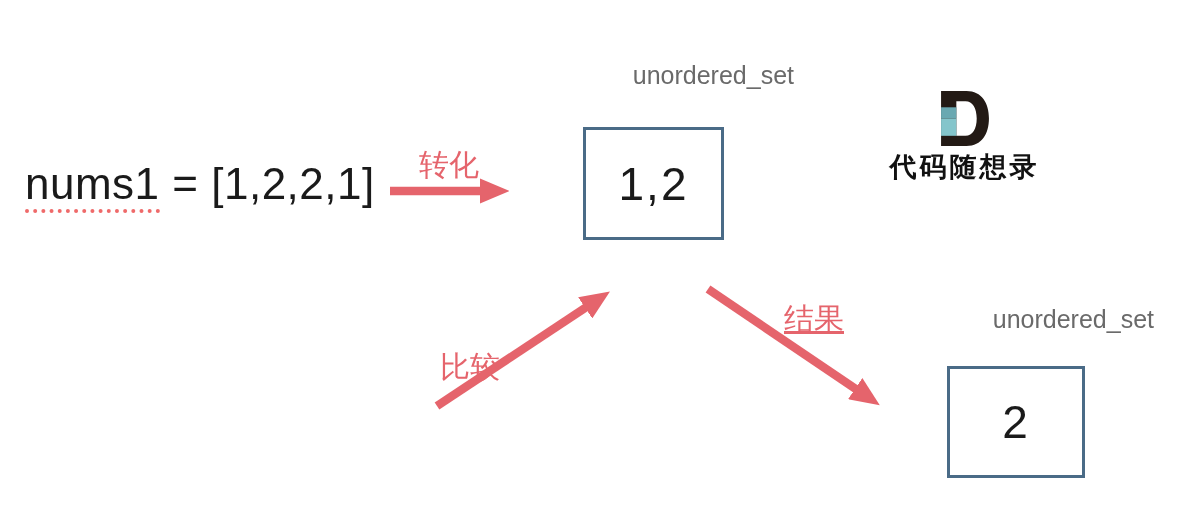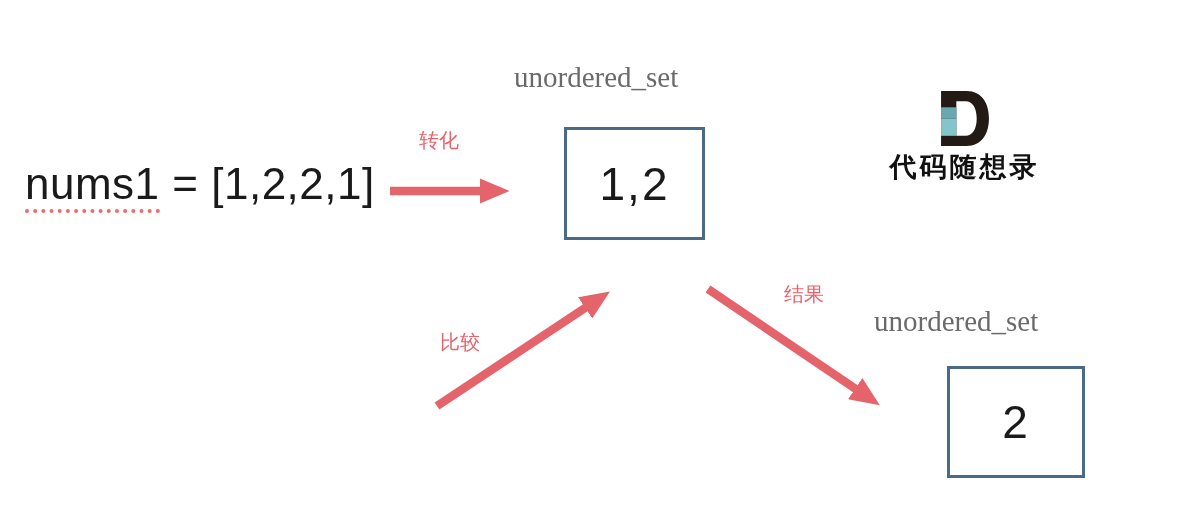--- a/index.html
+++ b/index.html
@@ -18,42 +18,41 @@
   }
   #nums1 { left:25px; top:160px; }
   #nums2 { left:158px; top:404px; }
   .var-underline {
     display:inline-block;
     border-bottom:4px dotted var(--spellcheck-underline,#ef6a6a);
     padding-bottom:1px;
   }
 
   .cn-label {
-    position:absolute; font-size:20px; line-height:1;
-    color:var(--accent,#e5646c); white-space:nowrap;
+    position:absolute; font-size:30px; line-height:1;
+    color:var(--accent,#e5646c); white-space:nowrap;margin-top:20px;
   }
   #label-transform { left:419px; top:130px; }
   #label-compare  { left:440px; top:332px; }
-  #label-result   { left:784px; top:284px; }
+  #label-result   { left:784px; top:284px;text-decoration:underline; }
 
   .set-title {
-    position:absolute; width:280px; text-align:left;
-    font-size:29px; line-height:1.1; color:var(--muted-label,#6a6a6a);
+    position:absolute; width:280px; text-align:right;
+    font-size:25px; line-height:1.1; color:var(--muted-label,#6a6a6a);
     white-space:nowrap;
-    font-family:Liberation Serif, serif;
   }
   #title-set1 { left:514px; top:62px; }
   #title-set2 { left:874px; top:306px; }
 
   .set-box {
     position:absolute; border:3px solid var(--box-border,#4a6b87); background:#ffffff;
     display:flex; align-items:center; justify-content:center;
     font-size:46px; color:var(--text,#1a1a1a); letter-spacing:2px;
   }
-  #box-set1 { left:564px; top:127px; width:135px; height:107px; }
+  #box-set1 { left:583px; top:127px; width:135px; height:107px; }
   #box-set2 { left:947px; top:366px; width:132px; height:106px; }
 
   .logo { position:absolute; left:862px; top:91px; width:205px; text-align:center; }
   .logo-d { display:block; margin:0 auto; width:48px; height:55px; }
   .logo-d .d-body { fill:var(--logo-dark,#231a15); }
   .logo-d .teal-med { fill:var(--logo-teal-medium,#69a8b1); }
   .logo-d .teal-light { fill:var(--logo-teal-light,#84c5cb); }
   .logo-brand {
     margin-top:6px; font-family:"DejaVu Serif","Liberation Serif",serif;
     font-weight:bold; font-size:27px; line-height:1.1; color:#111111;

